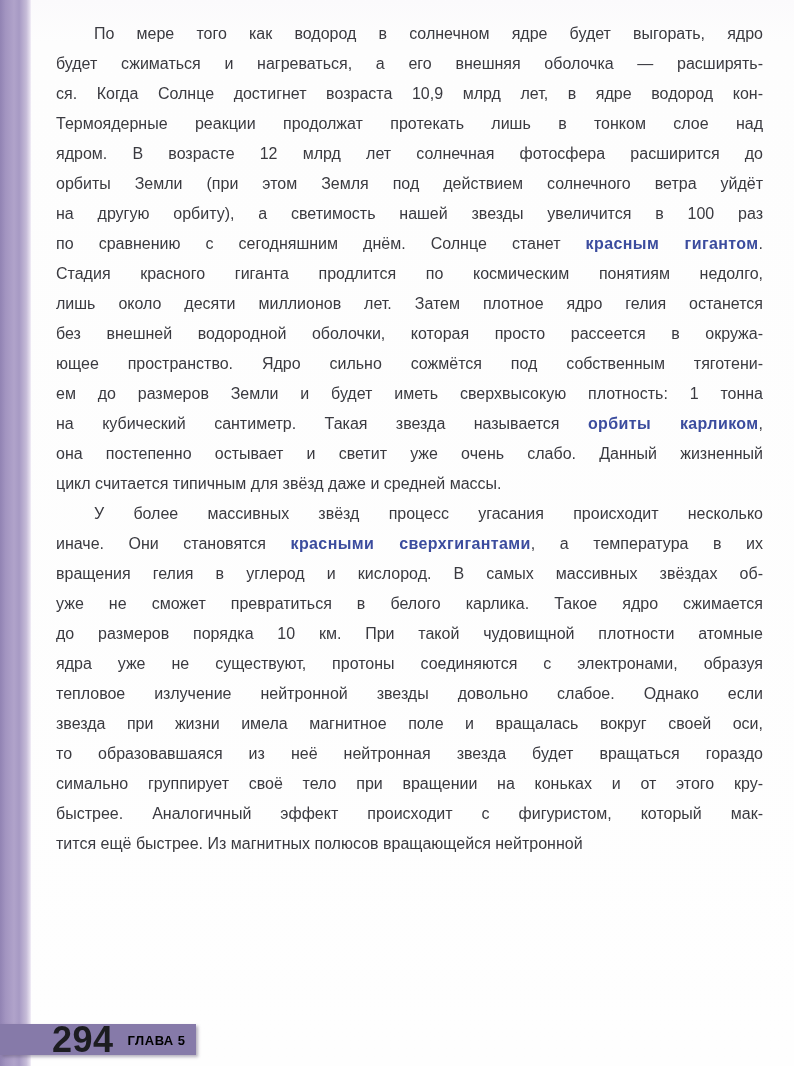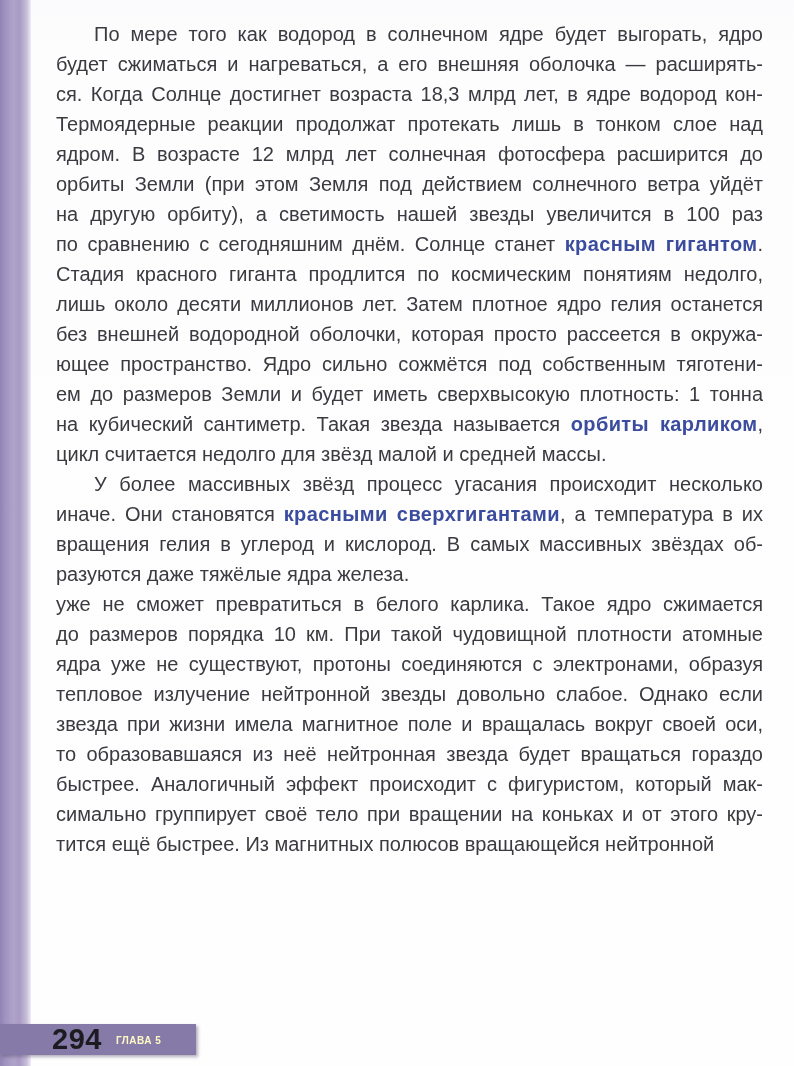--- a/index.html
+++ b/index.html
@@ -21,21 +21,21 @@
     width: 31px; height: 1066px;
     background: linear-gradient(90deg,
       #9183b3 0%, #a294c0 18%, #b0a3ca 45%,
       #a79ac4 62%, #c6bcd8 85%, #e6e0ef 97%, #f6f3fa 100%);
   }
   .text-block {
     position: absolute;
     left: 56px; top: 19px;
     width: 707px;
     color: #3a3a40;
-    font-size: 20px;
+    font-size: 16px;
   }
   .paragraph { margin: 0; }
   .line {
     height: 30px;
     line-height: 30px;
     text-align: justify;
     text-align-last: justify;
     white-space: normal;
     overflow: hidden;
   }
@@ -51,75 +51,75 @@
     left: 0; top: 1024px;
     width: 196px; height: 31px;
     background: #867aa9;
     box-shadow: 2px 2px 3px rgba(90, 80, 110, 0.45);
     display: flex;
     align-items: center;
   }
   .page-number {
     margin-left: 52px;
     color: #1c1c20;
-    font-size: 29px;
+    font-size: 36px;
     font-weight: bold;
     letter-spacing: 0.5px;
     line-height: 31px;
   }
   .chapter-label {
     margin-left: 14px;
-    color: #fef9c3;
-    font-size: 10px;
+    color: #000000;
+    font-size: 13px;
     font-weight: bold;
     letter-spacing: 0.5px;
     padding-top: 2px;
     text-align: right;
   }
 </style>
 </head>
 <body>
 
 <div class="page">
 
   <div class="side-strip"></div>
 
   <div class="text-block" style="color: rgb(58, 58, 64);">
       <div class="paragraph">
         <div class="line first"><span>По мере того как водород в солнечном ядре будет выгорать, ядро</span></div>
         <div class="line"><span>будет сжиматься и нагреваться, а его внешняя оболочка — расширять-</span></div>
-        <div class="line"><span>ся. Когда Солнце достигнет возраста 18,3 млрд лет, в ядре водород кон-</span></div>
+        <div class="line"><span>ся. Когда Солнце достигнет возраста 10,9 млрд лет, в ядре водород кон-</span></div>
         <div class="line"><span>Термоядерные реакции продолжат протекать лишь в тонком слое над</span></div>
         <div class="line"><span>ядром. В возрасте 12 млрд лет солнечная фотосфера расширится до</span></div>
         <div class="line"><span>орбиты Земли (при этом Земля под действием солнечного ветра уйдёт</span></div>
         <div class="line"><span>на другую орбиту), а светимость нашей звезды увеличится в 100 раз</span></div>
         <div class="line"><span>по сравнению с сегодняшним днём. Солнце станет </span><span class="term" style="color: rgb(59, 76, 158);">красным гигантом</span><span>.</span></div>
         <div class="line"><span>Стадия красного гиганта продлится по космическим понятиям недолго,</span></div>
         <div class="line"><span>лишь около десяти миллионов лет. Затем плотное ядро гелия останется</span></div>
         <div class="line"><span>без внешней водородной оболочки, которая просто рассеется в окружа-</span></div>
         <div class="line"><span>ющее пространство. Ядро сильно сожмётся под собственным тяготени-</span></div>
         <div class="line"><span>ем до размеров Земли и будет иметь сверхвысокую плотность: 1 тонна</span></div>
         <div class="line"><span>на кубический сантиметр. Такая звезда называется </span><span class="term" style="color: rgb(59, 76, 158);">орбиты карликом</span><span>,</span></div>
-        <div class="line lastline"><span>цикл считается недолго для звёзд малой и средней массы.</span></div>
+        <div class="line"><span>она постепенно остывает и светит уже очень слабо. Данный жизненный</span></div>
+        <div class="line lastline"><span>цикл считается типичным для звёзд даже и средней массы.</span></div>
       </div>
       <div class="paragraph">
         <div class="line first"><span>У более массивных звёзд процесс угасания происходит несколько</span></div>
         <div class="line"><span>иначе. Они становятся </span><span class="term" style="color: rgb(59, 76, 158);">красными сверхгигантами</span><span>, а температура в их</span></div>
         <div class="line"><span>вращения гелия в углерод и кислород. В самых массивных звёздах об-</span></div>
-        <div class="line lastline"><span>разуются даже тяжёлые ядра железа.</span></div>
       </div>
       <div class="paragraph">
         <div class="line"><span>уже не сможет превратиться в белого карлика. Такое ядро сжимается</span></div>
         <div class="line"><span>до размеров порядка 10 км. При такой чудовищной плотности атомные</span></div>
         <div class="line"><span>ядра уже не существуют, протоны соединяются с электронами, образуя</span></div>
         <div class="line"><span>тепловое излучение нейтронной звезды довольно слабое. Однако если</span></div>
         <div class="line"><span>звезда при жизни имела магнитное поле и вращалась вокруг своей оси,</span></div>
         <div class="line"><span>то образовавшаяся из неё нейтронная звезда будет вращаться гораздо</span></div>
+        <div class="line"><span>симально группирует своё тело при вращении на коньках и от этого кру-</span></div>
         <div class="line"><span>быстрее. Аналогичный эффект происходит с фигуристом, который мак-</span></div>
-        <div class="line"><span>симально группирует своё тело при вращении на коньках и от этого кру-</span></div>
         <div class="line lastline"><span>тится ещё быстрее. Из магнитных полюсов вращающейся нейтронной</span></div>
       </div>
     </div>
 
   <div class="footer-bar">
     <span class="page-number">294</span>
     <span class="chapter-label">ГЛАВА 5</span>
   </div>
 
 </div>

